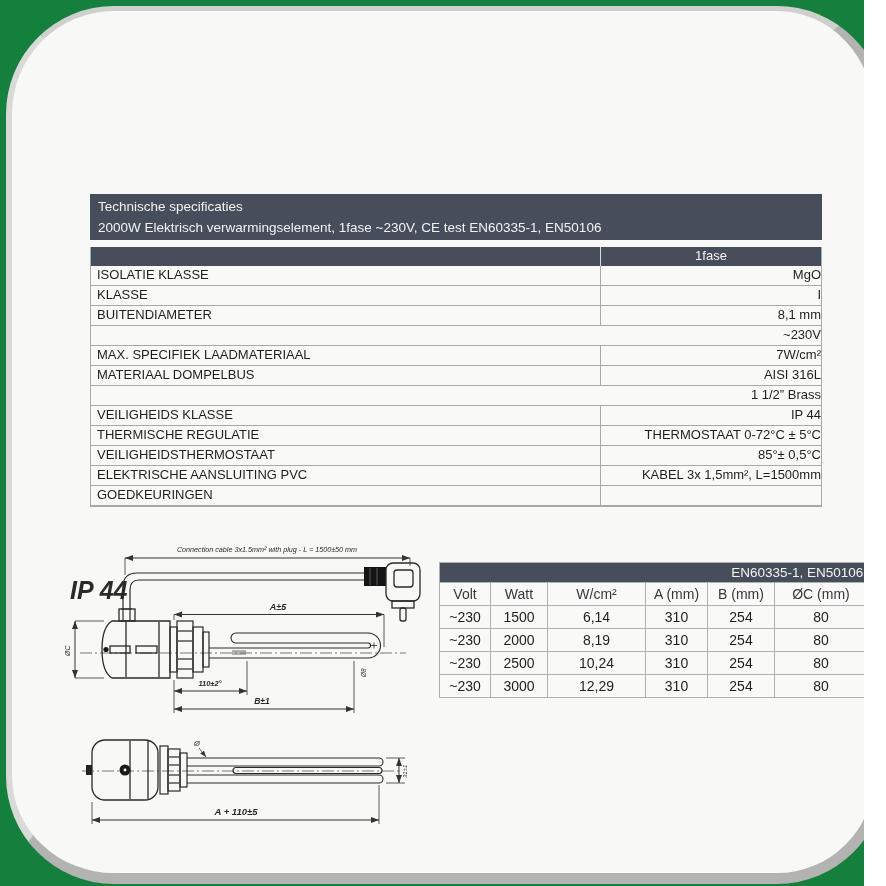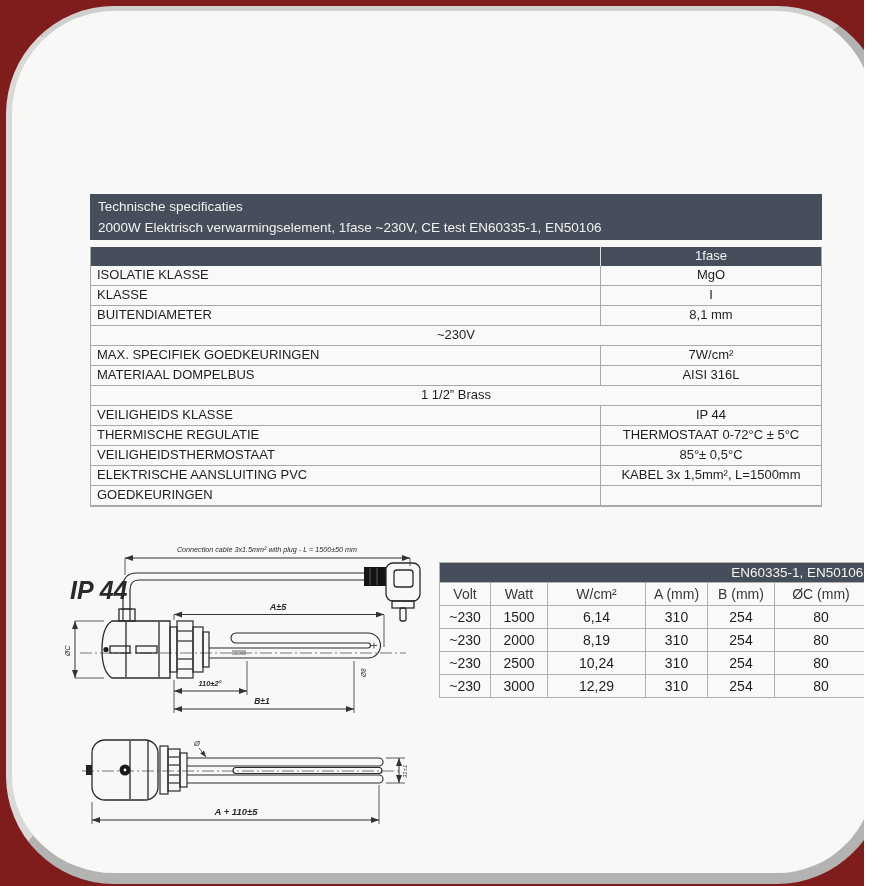--- a/index.html
+++ b/index.html
@@ -1,33 +1,33 @@
 <!DOCTYPE html>
 <html><head>
 <meta charset="utf-8">
 <style>
   html,body{margin:0;padding:0;background:#ffffff;}
-  .page{position:relative;width:864px;height:886px;background:#7f1d1d;overflow:hidden;
+  .page{position:relative;width:864px;height:886px;background:#15803d;overflow:hidden;
         font-family:"Liberation Sans",sans-serif;color:#1f1f1f;}
   .card{position:absolute;left:6px;top:6px;width:862px;height:862px;background:#f8f8f6;
         border-radius:108px;
         border-top:5px solid #cfcfcd;border-left:6px solid #d9d9d7;
         border-right:11px solid #b3b3b1;border-bottom:11px solid #b3b3b1;}
   
   .spec-header{position:absolute;left:78px;top:183px;width:732px;height:46px;
         background:#454e5a;color:#f2f2f1;font-size:13.5px;line-height:21px;
         padding:2px 0 0 8px;box-sizing:border-box;}
   
   .spec-table{position:absolute;left:78px;top:236px;width:732px;
         border:1px solid #a9a9a7;border-top:none;box-sizing:border-box;background:#f9f9f7;}
   .spec-row{display:flex;height:19px;border-bottom:1px solid #a9a9a7;font-size:13px;line-height:18px;}
   .spec-row:last-child{border-bottom:1px solid #a9a9a7;}
   .spec-row .lbl{width:510px;padding-left:6px;border-right:1px solid #a9a9a7;box-sizing:border-box;
         white-space:nowrap;overflow:hidden;}
-  .spec-row .val{flex:1;text-align:center;white-space:nowrap;overflow:hidden;}
+  .spec-row .val{flex:1;text-align:right;white-space:nowrap;overflow:hidden;}
   .fase-row{display:flex;height:19px;background:#454e5a;color:#f4f4f3;font-size:13px;line-height:18px;}
   .fase-row .lbl{width:510px;border-right:1px solid #dcdcda;box-sizing:border-box;}
   .fase-row .val{flex:1;text-align:center;}
   
   .dim-table{position:absolute;left:427px;top:551px;width:429px;box-sizing:border-box;
         border:1px solid #b0b0ae;background:#f9f9f7;font-size:14px;}
   .dim-title{height:19px;line-height:19px;background:#454e5a;color:#f4f4f3;
         text-align:right;font-size:13.5px;}
   .dim-head,.dim-row{display:flex;height:23px;line-height:22px;text-align:center;}
   .dim-head>div,.dim-row>div{border-right:1px solid #b0b0ae;border-top:1px solid #b0b0ae;
@@ -65,21 +65,21 @@
         <div class="val">I</div>
       </div>
       <div class="spec-row">
         <div class="lbl">BUITENDIAMETER</div>
         <div class="val">8,1 mm</div>
       </div>
       <div class="spec-row">
         <div class="val">~230V</div>
       </div>
       <div class="spec-row">
-        <div class="lbl">MAX. SPECIFIEK GOEDKEURINGEN</div>
+        <div class="lbl">MAX. SPECIFIEK LAADMATERIAAL</div>
         <div class="val">7W/cm²</div>
       </div>
       <div class="spec-row">
         <div class="lbl">MATERIAAL DOMPELBUS</div>
         <div class="val">AISI 316L</div>
       </div>
       <div class="spec-row">
         <div class="val">1 1/2” Brass</div>
       </div>
       <div class="spec-row">

